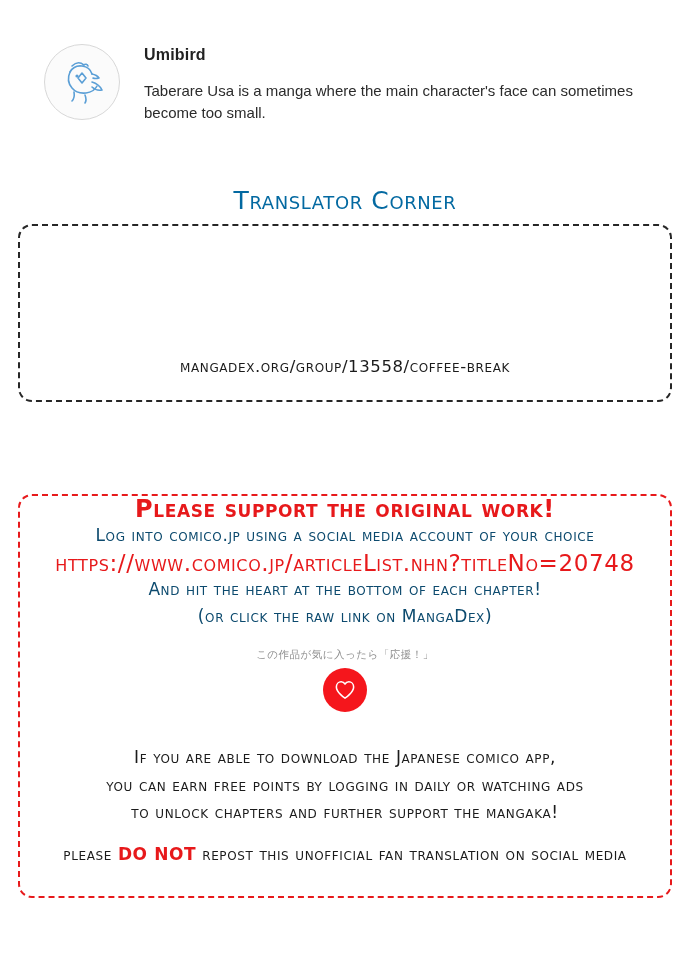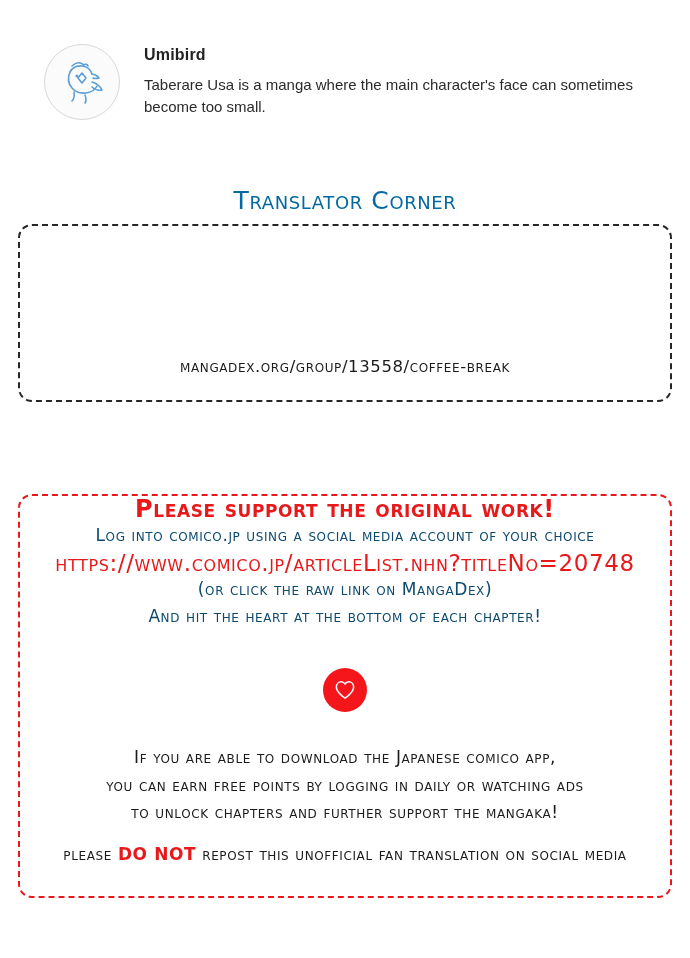--- a/index.html
+++ b/index.html
@@ -47,21 +47,21 @@
     margin-left: 24px;
     padding-top: 2px;
   }
   .author-name {
     font-size: 16px;
     font-weight: bold;
     color: #222;
     letter-spacing: 0.2px;
   }
   .author-desc {
-    margin-top: 10px;
+    margin-top: 16px;
     font-size: 15px;
     line-height: 1.45;
     color: #2b2b2b;
     max-width: 500px;
   }
 
   
   .hand {
     font-family: "DejaVu Sans", sans-serif;
     font-variant: small-caps;
@@ -237,24 +237,25 @@
   <div class="tc-box">
     <div class="tc-url hand">mangadex.org/group/13558/coffee-break</div>
   </div>
 
   <div class="sup-title hand">Please support the original work!</div>
 
   <div class="sup-box">
     <div class="sup-top">
       <div class="l hand">Log into comico.jp using a social media account of your choice</div>
       <div class="red hand">https://www.comico.jp/articleList.nhn?titleNo=20748</div>
+      <div class="l hand">And hit the heart at the bottom of each chapter!</div>
       <div class="l hand">(or click the raw link on MangaDex)</div>
-      <div class="l hand">And hit the heart at the bottom of each chapter!</div>
-    </div>
-
+    </div>
+
+    <div class="jp-caption">この作品が気に入ったら「応援！」</div>
 
     <div class="heart-btn">
       <svg width="22" height="20" viewBox="0 0 24 22">
         <path d="M12 20 C12 20 2.5 13.6 2.5 7.6 C2.5 4.3 5 2 7.8 2 C9.8 2 11.2 3.1 12 4.4 C12.8 3.1 14.2 2 16.2 2 C19 2 21.5 4.3 21.5 7.6 C21.5 13.6 12 20 12 20 Z" fill="none" stroke="#ffffff" stroke-width="1.7" stroke-linejoin="round"></path>
       </svg>
     </div>
 
     <div class="sup-bottom">
       <div class="l hand">If you are able to download the Japanese comico app,</div>
       <div class="l hand">you can earn free points by logging in daily or watching ads</div>

